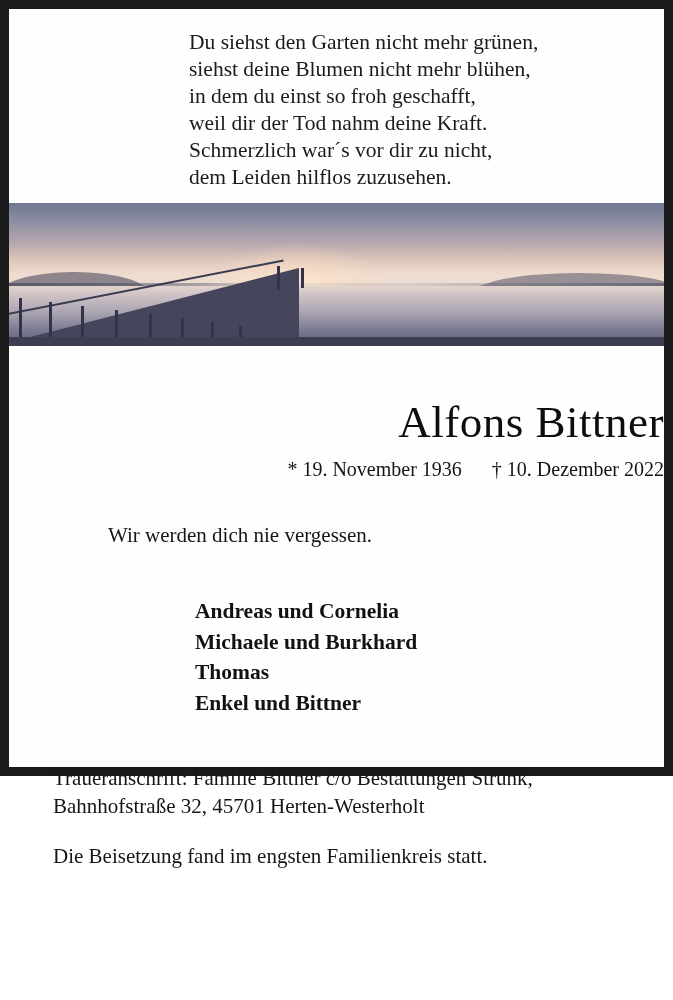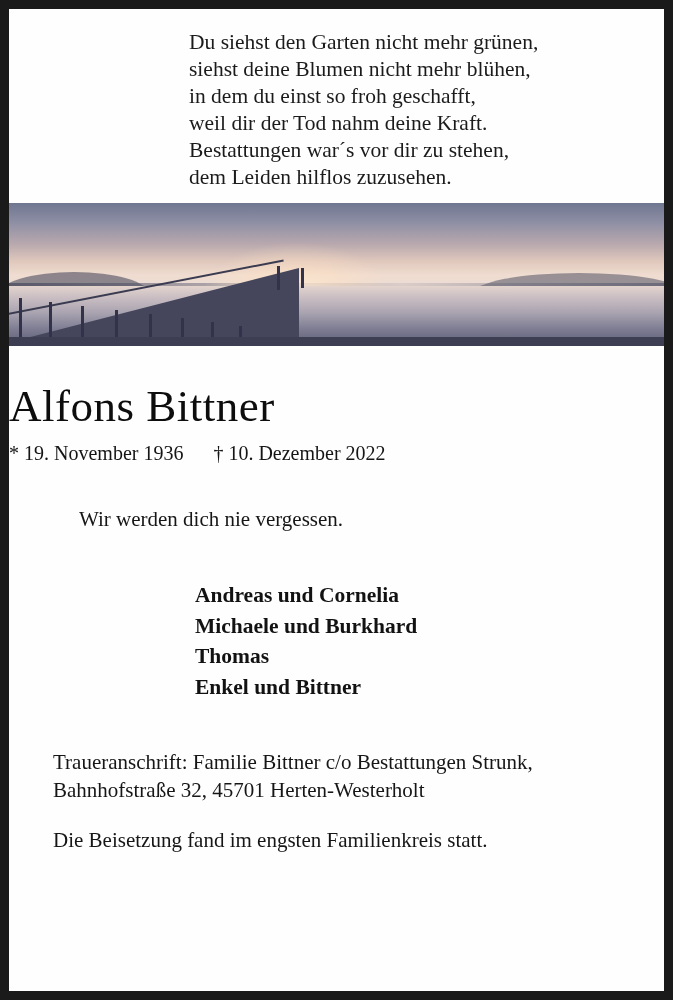--- a/index.html
+++ b/index.html
@@ -10,21 +10,21 @@
   body {
     width: 673px;
     height: 1000px;
     font-family: "Liberation Serif", serif;
     color: #111111;
     overflow: hidden;
   }
   .obituary {
     position: relative;
     width: 673px;
-    height: 1000px;
+    height: 776px;
     box-sizing: border-box;
     background: #ffffff;
     border: 9px solid #1a1a1a;
     padding: 0;
   }
   .inner {
     position: relative;
     width: 100%;
     height: 100%;
     background: #fefefe;
@@ -145,22 +145,23 @@
   }
   .photo-dark-bottom {
     position: absolute;
     left: 0; right: 0; bottom: 0;
     height: 9px;
     background: #3d3e52;
   }
 
   
   .name-block {
-    text-align: left;
+    text-align: right;
     padding-top: 34px;
+    margin-top: 16px;
   }
   .name {
     font-family: "Liberation Serif", serif;
     font-size: 45px;
     line-height: 52px;
     letter-spacing: 0.5px;
     color: #0d0d0d;
   }
   .dates {
     margin-top: 10px;
@@ -168,21 +169,21 @@
     font-size: 20px;
     color: #151515;
   }
   .dates .gap {
     display: inline-block;
     width: 30px;
   }
 
   
   .message {
-    padding-left: 70px;
+    padding-left: 99px;
     padding-top: 42px;
     font-family: "Liberation Serif", serif;
     font-size: 21px;
     color: #161616;
   }
 
   
   .family {
     padding-left: 186px;
     padding-top: 48px;
@@ -215,21 +216,21 @@
 <body>
 
 <div class="obituary">
   <div class="inner">
 
     <div class="poem">
       <div class="poem-line">Du siehst den Garten nicht mehr grünen,</div>
       <div class="poem-line">siehst deine Blumen nicht mehr blühen,</div>
       <div class="poem-line">in dem du einst so froh geschafft,</div>
       <div class="poem-line">weil dir der Tod nahm deine Kraft.</div>
-      <div class="poem-line">Bestattungen war´s vor dir zu stehen,</div>
+      <div class="poem-line">Schmerzlich war´s vor dir zu nicht,</div>
       <div class="poem-line">dem Leiden hilflos zuzusehen.</div>
     </div>
 
     <div class="photo">
       <div class="sky"></div>
       <div class="hill-left"></div>
       <div class="hill-right"></div>
       <div class="far-shore"></div>
       <div class="sunglow"></div>
       <div class="water"></div>

